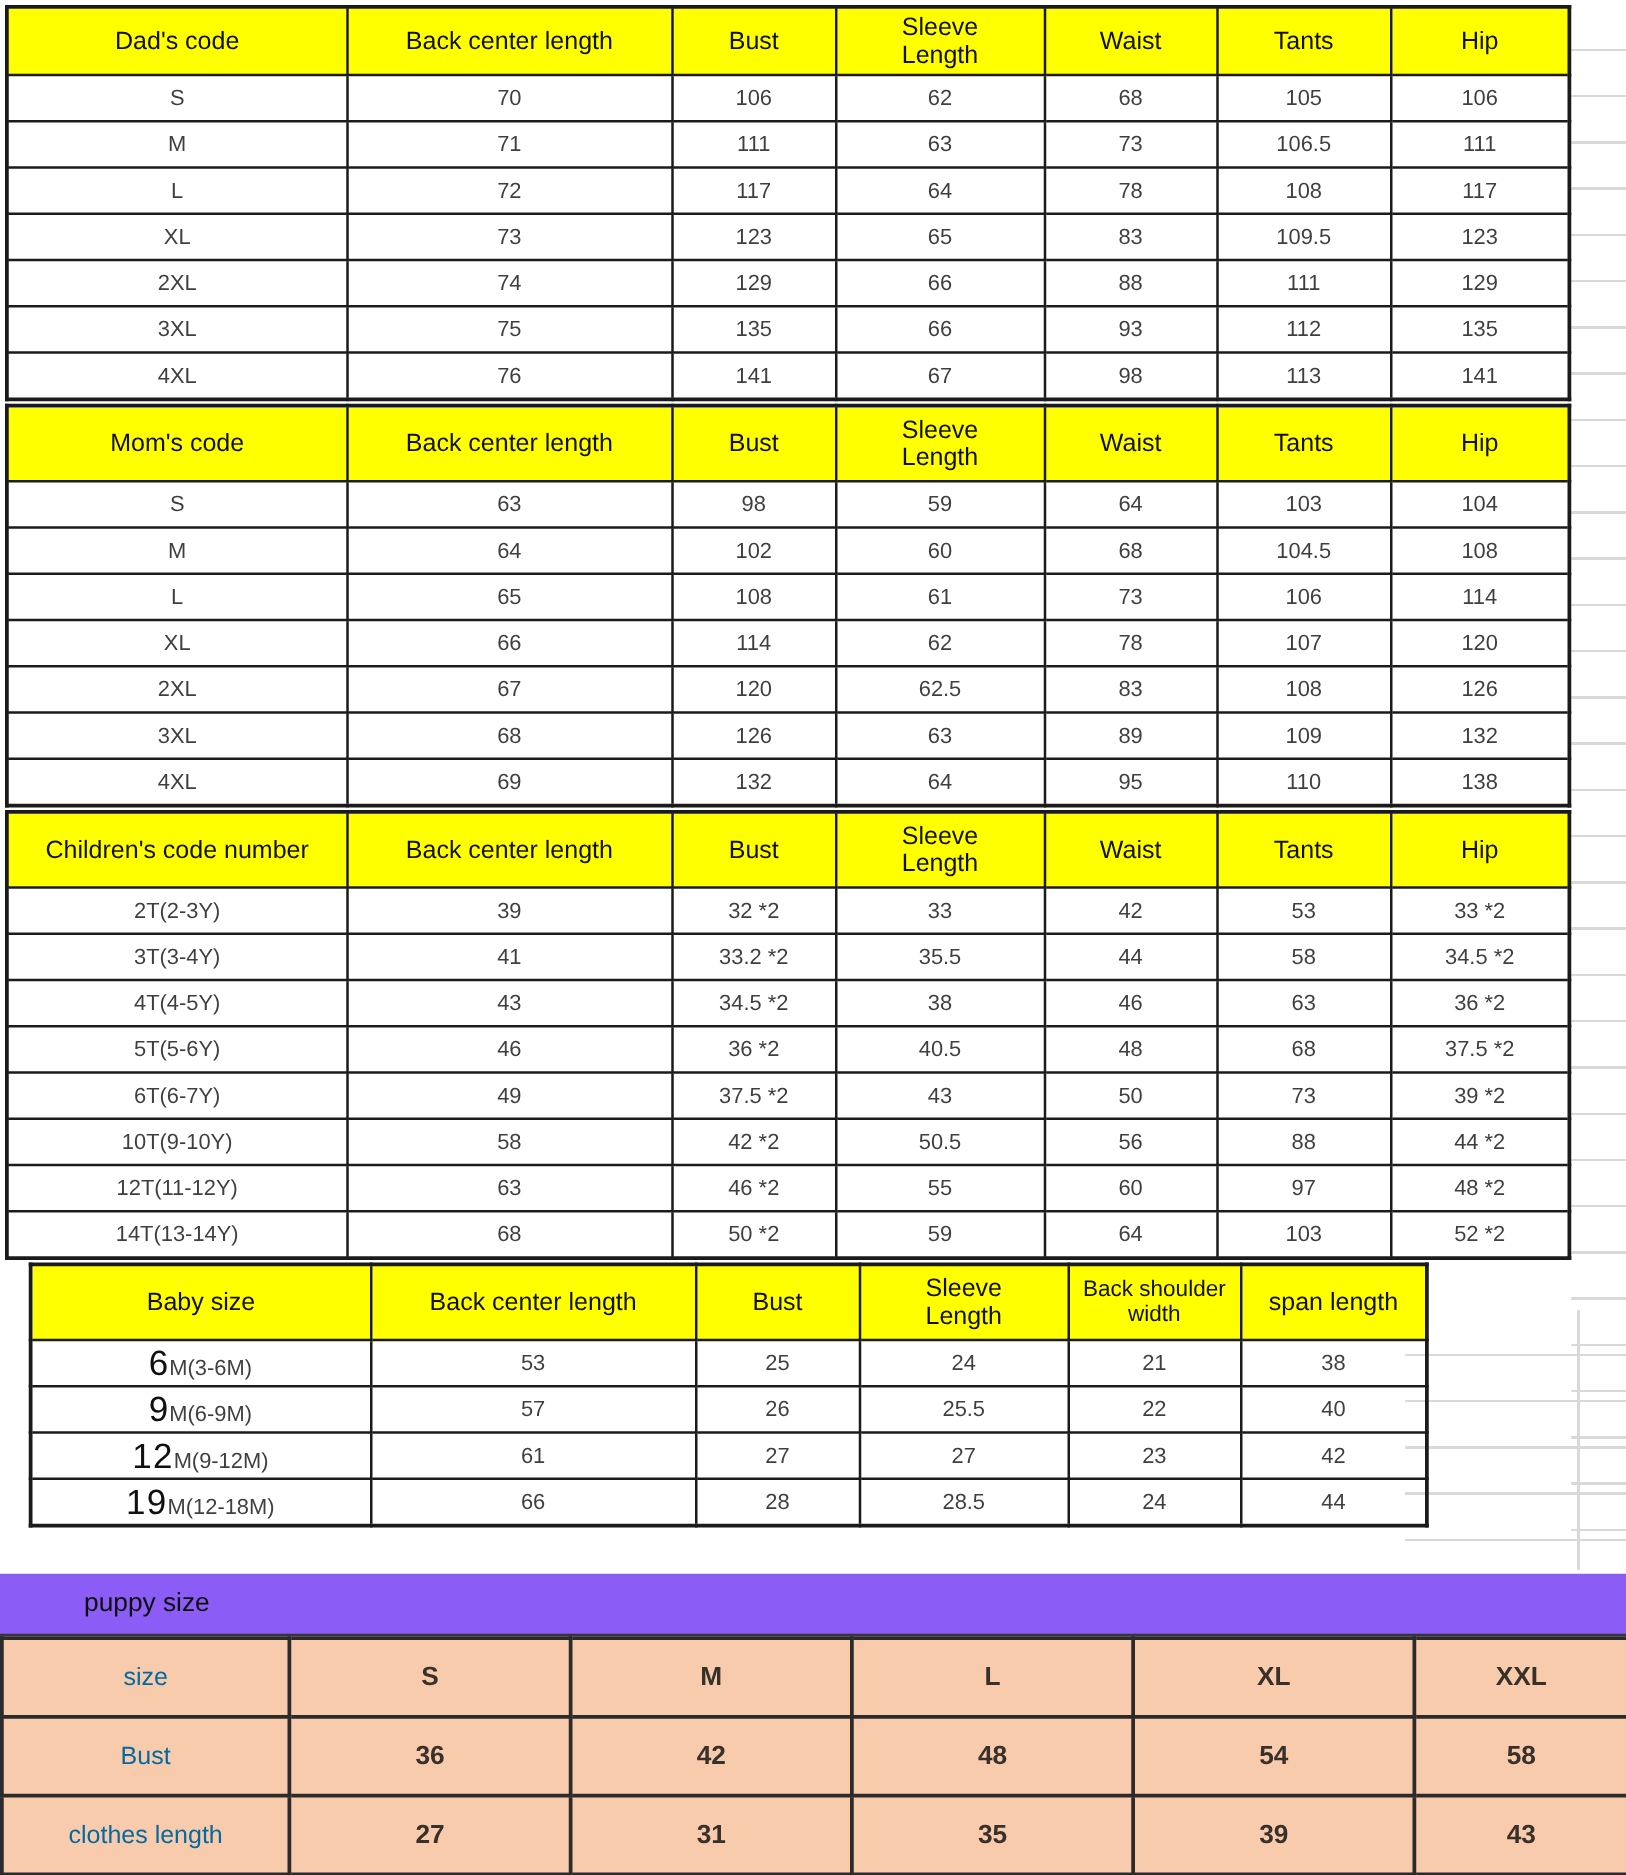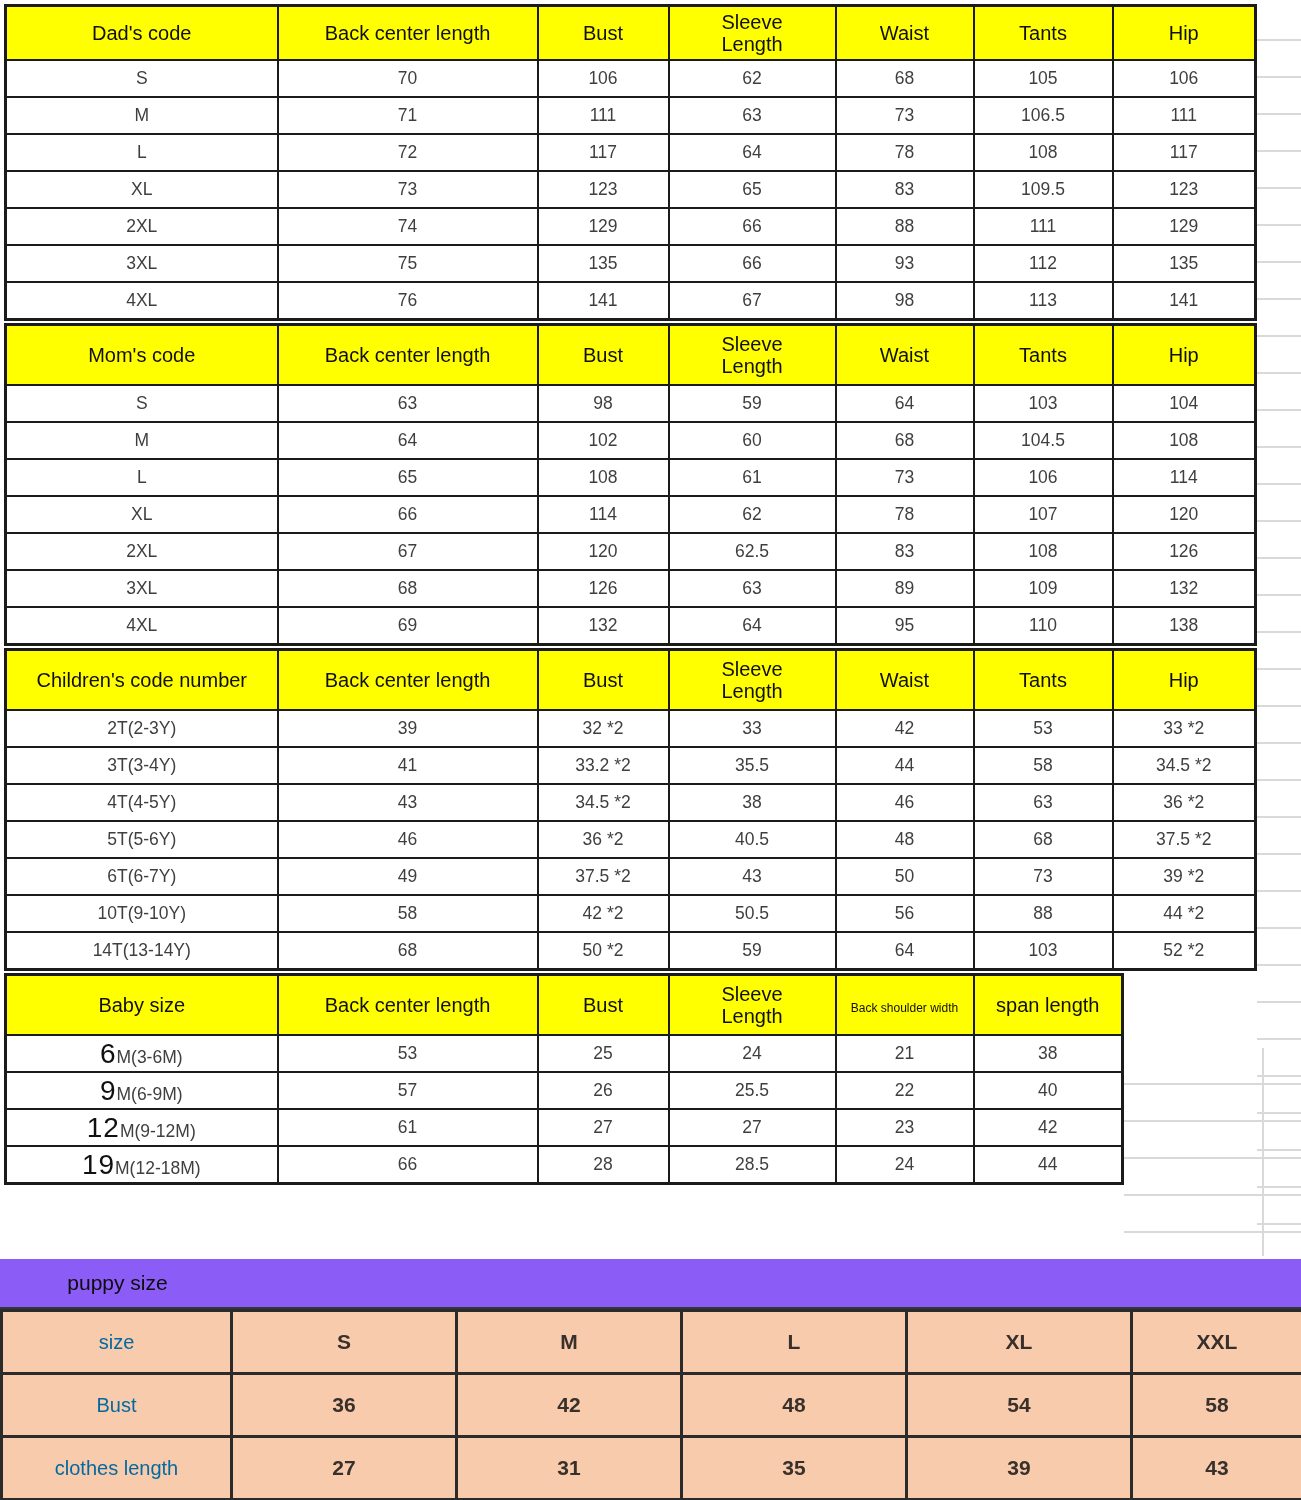--- a/index.html
+++ b/index.html
@@ -10,22 +10,22 @@
 
   table{border-collapse:collapse;table-layout:fixed;}
   .grid{width:1250px;border:3px solid #1b1b1b;margin-bottom:2px;}
   .grid th{background:#ffff00;border:2px solid #1b1b1b;height:52px;
            font-size:20px;font-weight:400;color:#101010;line-height:1.12;
            text-align:center;padding:0 2px;overflow:hidden;}
   #mom th,#children th,#baby th{height:58px;}
   .grid td{border:2px solid #1b1b1b;height:35px;text-align:center;
            font-size:17.5px;color:#3f3f3f;padding:0 2px;overflow:hidden;}
   .w74{display:inline-block;width:74px;line-height:1.1;}
-  .w132{display:inline-block;width:132px;line-height:1.1;font-size:12px;text-align:center;}
-  #baby{width:1117px;}
+  .w132{display:inline-block;width:132px;line-height:1.1;font-size:18px;text-align:center;}
+  #baby{width:1117px;margin-left:19px;}
   #baby td:first-child{text-align:center;padding-left:1px;}
   .baby-label{font-size:18px;color:#1d1d1d;white-space:nowrap;}
   .baby-label .big{font-size:28px;color:#101010;letter-spacing:1px;}
 
   .t-blue{color:#4a86c8;}
   .t-navy{color:#32496e;}
   .t-red{color:#fb1a1a;}
 
   
   .ghost{position:absolute;pointer-events:none;}
@@ -304,20 +304,29 @@
           <tr>
             <td class="t-navy">10T(9-10Y)</td>
             <td class="t-navy">58</td>
             <td class="t-navy">42 *2</td>
             <td class="t-navy">50.5</td>
             <td class="t-navy">56</td>
             <td class="t-navy">88</td>
             <td>44 *2</td>
           </tr>
           <tr>
+            <td class="t-red">12T(11-12Y)</td>
+            <td class="t-red">63</td>
+            <td class="t-red">46 *2</td>
+            <td class="t-red">55</td>
+            <td class="t-red">60</td>
+            <td class="t-red">97</td>
+            <td>48 *2</td>
+          </tr>
+          <tr>
             <td class="t-red">14T(13-14Y)</td>
             <td class="t-red">68</td>
             <td class="t-red">50 *2</td>
             <td class="t-red">59</td>
             <td class="t-red">64</td>
             <td class="t-red">103</td>
             <td>52 *2</td>
           </tr>
         </tbody>
     </table>

